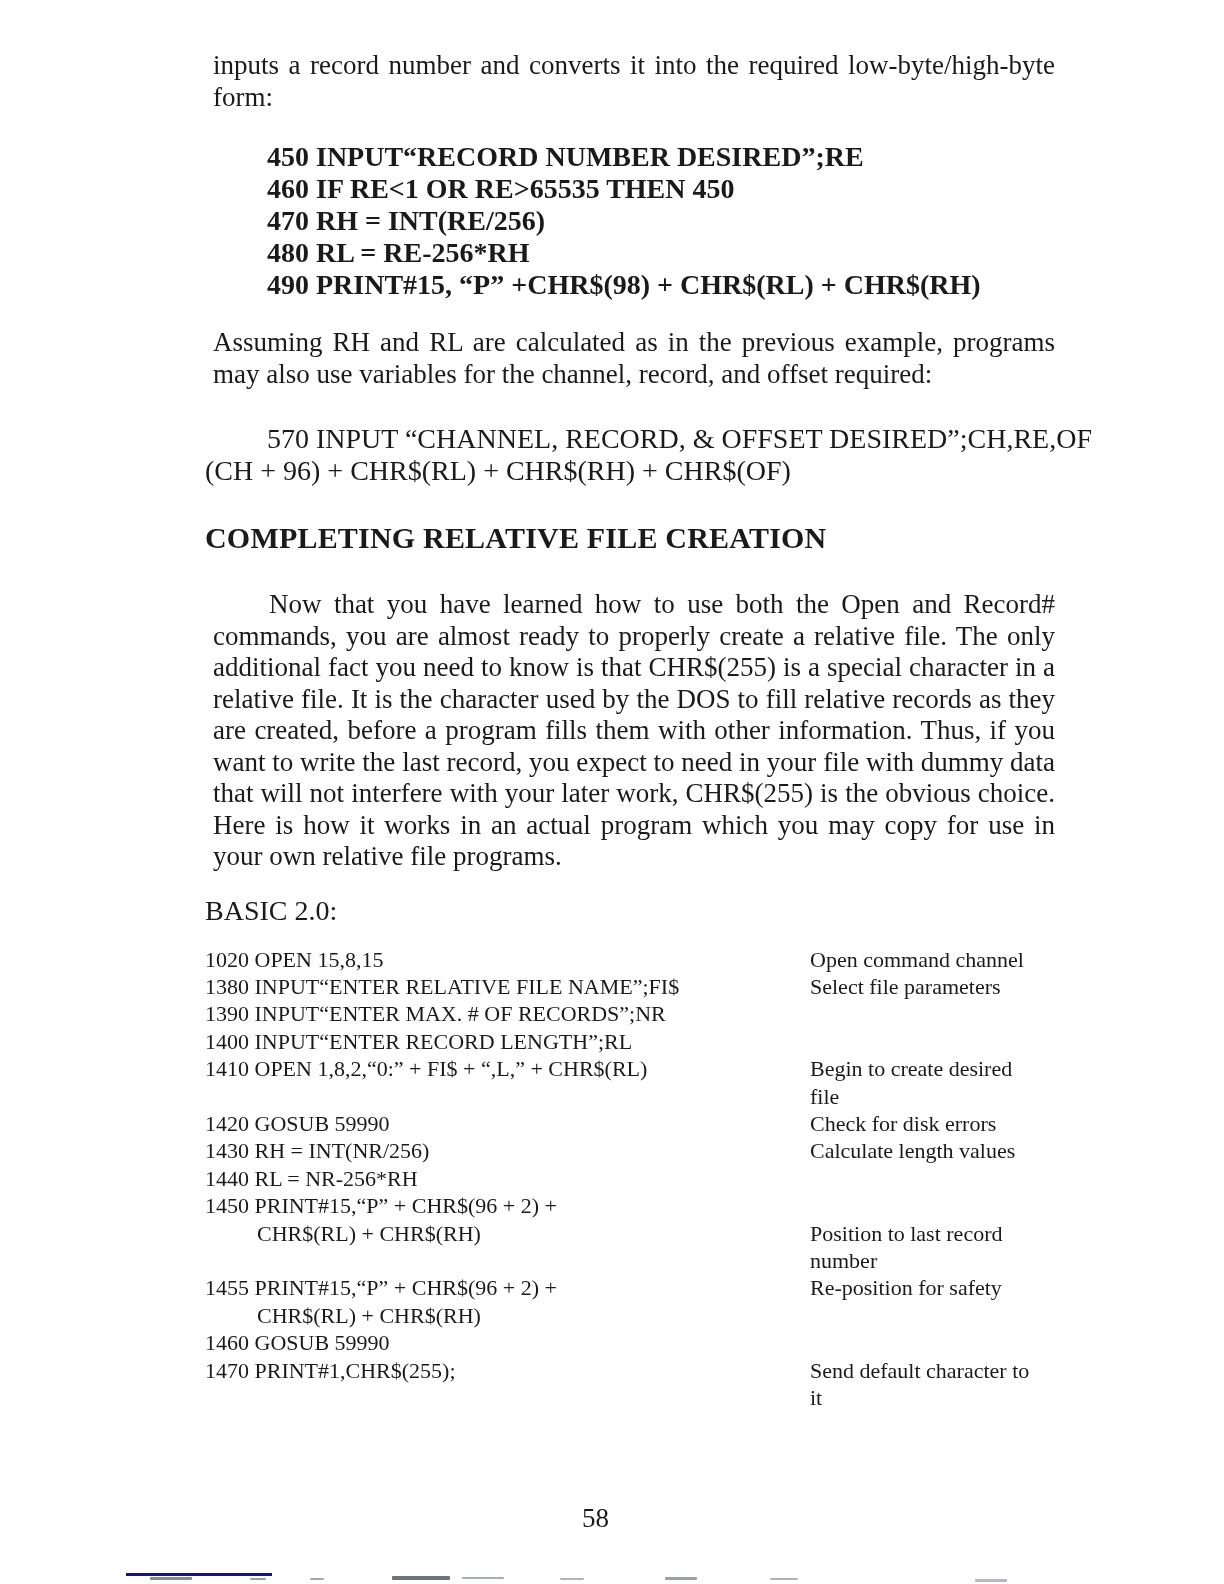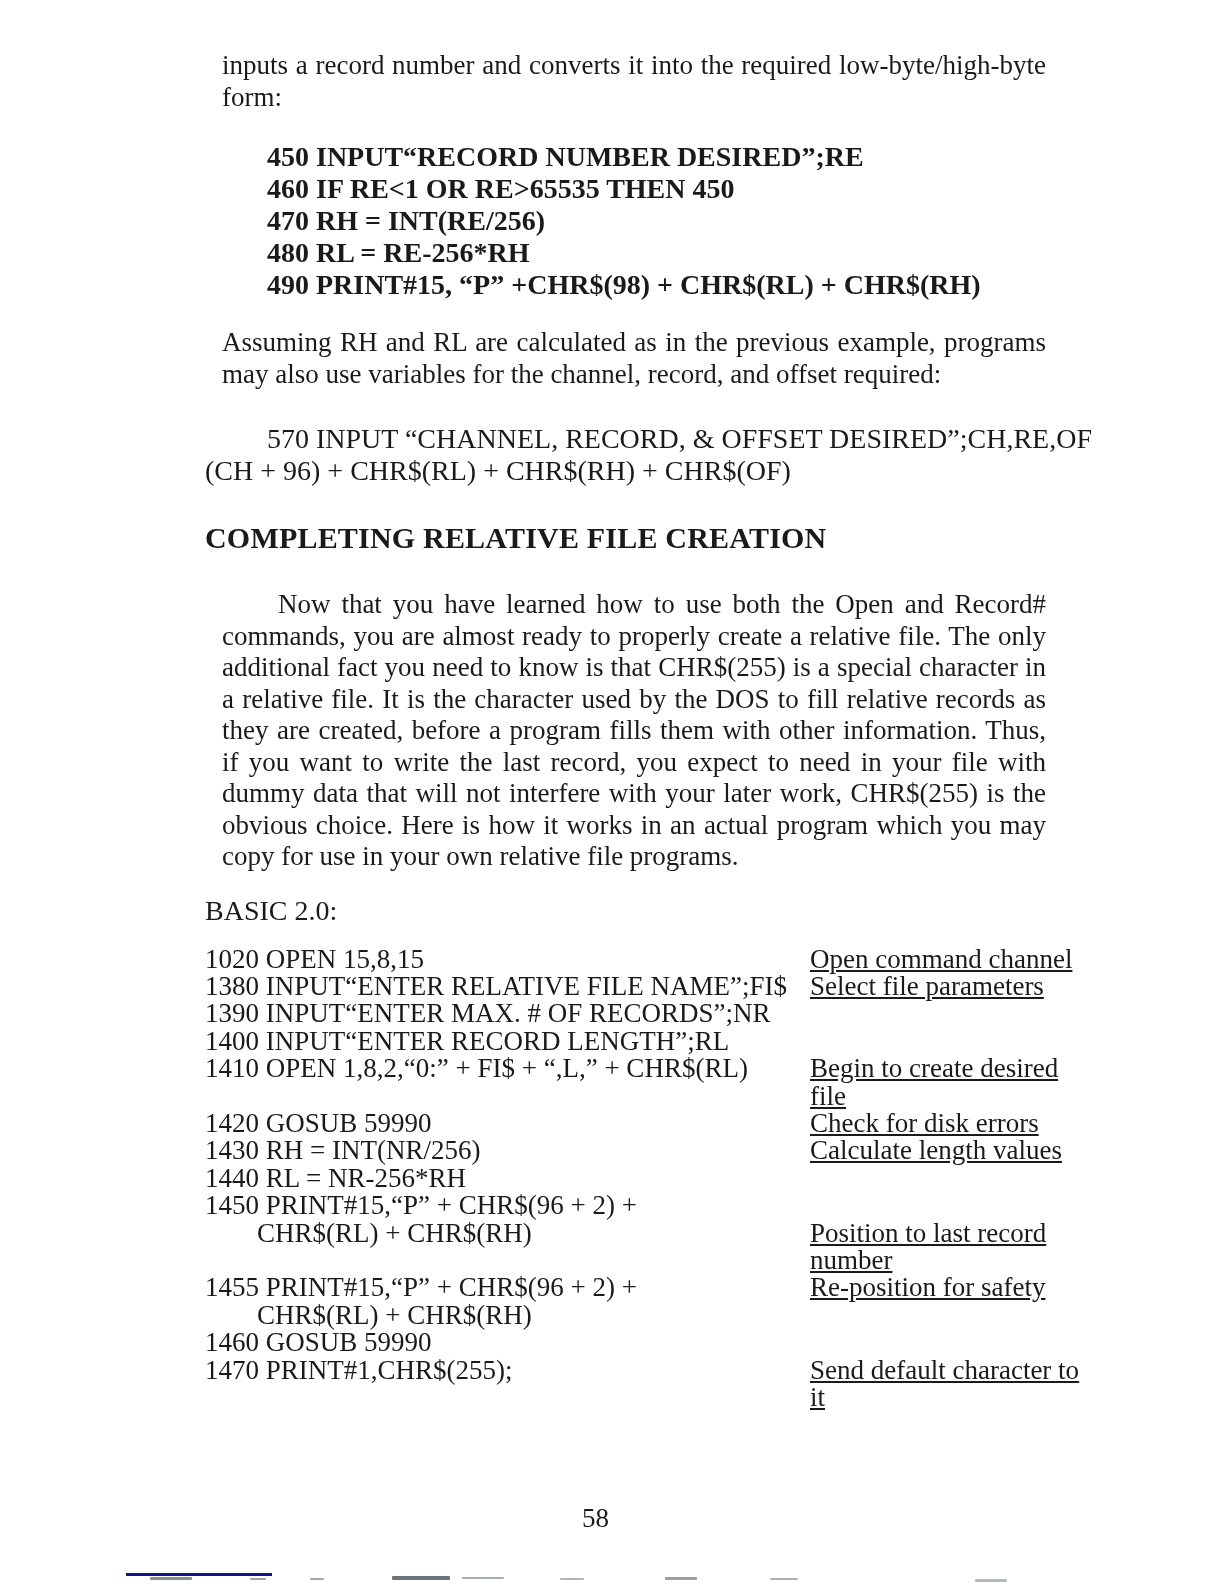--- a/index.html
+++ b/index.html
@@ -13,44 +13,44 @@
   }
   .content {
     position: absolute;
     left: 205px; top: 0;
     width: 858px;
   }
   .p {
     font-size: 27px;
     line-height: 31.5px;
     text-align: justify;
-    margin: 17px;
+    margin: 8px;
   }
   .intro { margin-top: 50px; }
   .cb { font-size: 28px; line-height: 32px; }
   .cb1 { margin-top: 28px; padding-left: 62px; font-weight: bold; }
   .para-assuming { margin-top: 26px; }
   .cb2 { margin-top: 33px; }
   .cb2 .l1 { padding-left: 62px; white-space: nowrap; }
   .cb2 .l2 { padding-left: 62px; display: flex; justify-content: space-between; }
   .cmd-spaced { letter-spacing: 0.12em; }
   .tail-spaced { letter-spacing: 0.06em; }
   .heading {
     margin: 34px 0 0 0;
     font-size: 30px;
     font-weight: bold;
     letter-spacing: 0.2px;
   }
   .para-main { margin-top: 34px; text-indent: 56px; }
   .basic-label { margin-top: 24px; font-size: 28px; line-height: 27px; }
-  .listing { margin-top: 22px; font-size: 27px; line-height: 27.4px; }
+  .listing { margin-top: 22px; font-size: 22px; line-height: 27.4px; }
   .lrow { display: grid; grid-template-columns: 605px 1fr; min-height: 27.4px; }
   .lcode { white-space: nowrap; }
   .lcode.cont { padding-left: 52px; }
-  .lcomment { white-space: nowrap; text-decoration: underline; }
+  .lcomment { white-space: nowrap; }
   .page-number {
     position: absolute;
     left: 0; top: 1503px;
     width: 1191px;
     text-align: center;
     font-size: 27px;
   }
   .artifact { position: absolute; left: 0; top: 0; }
   .blue-line {
     position: absolute;

